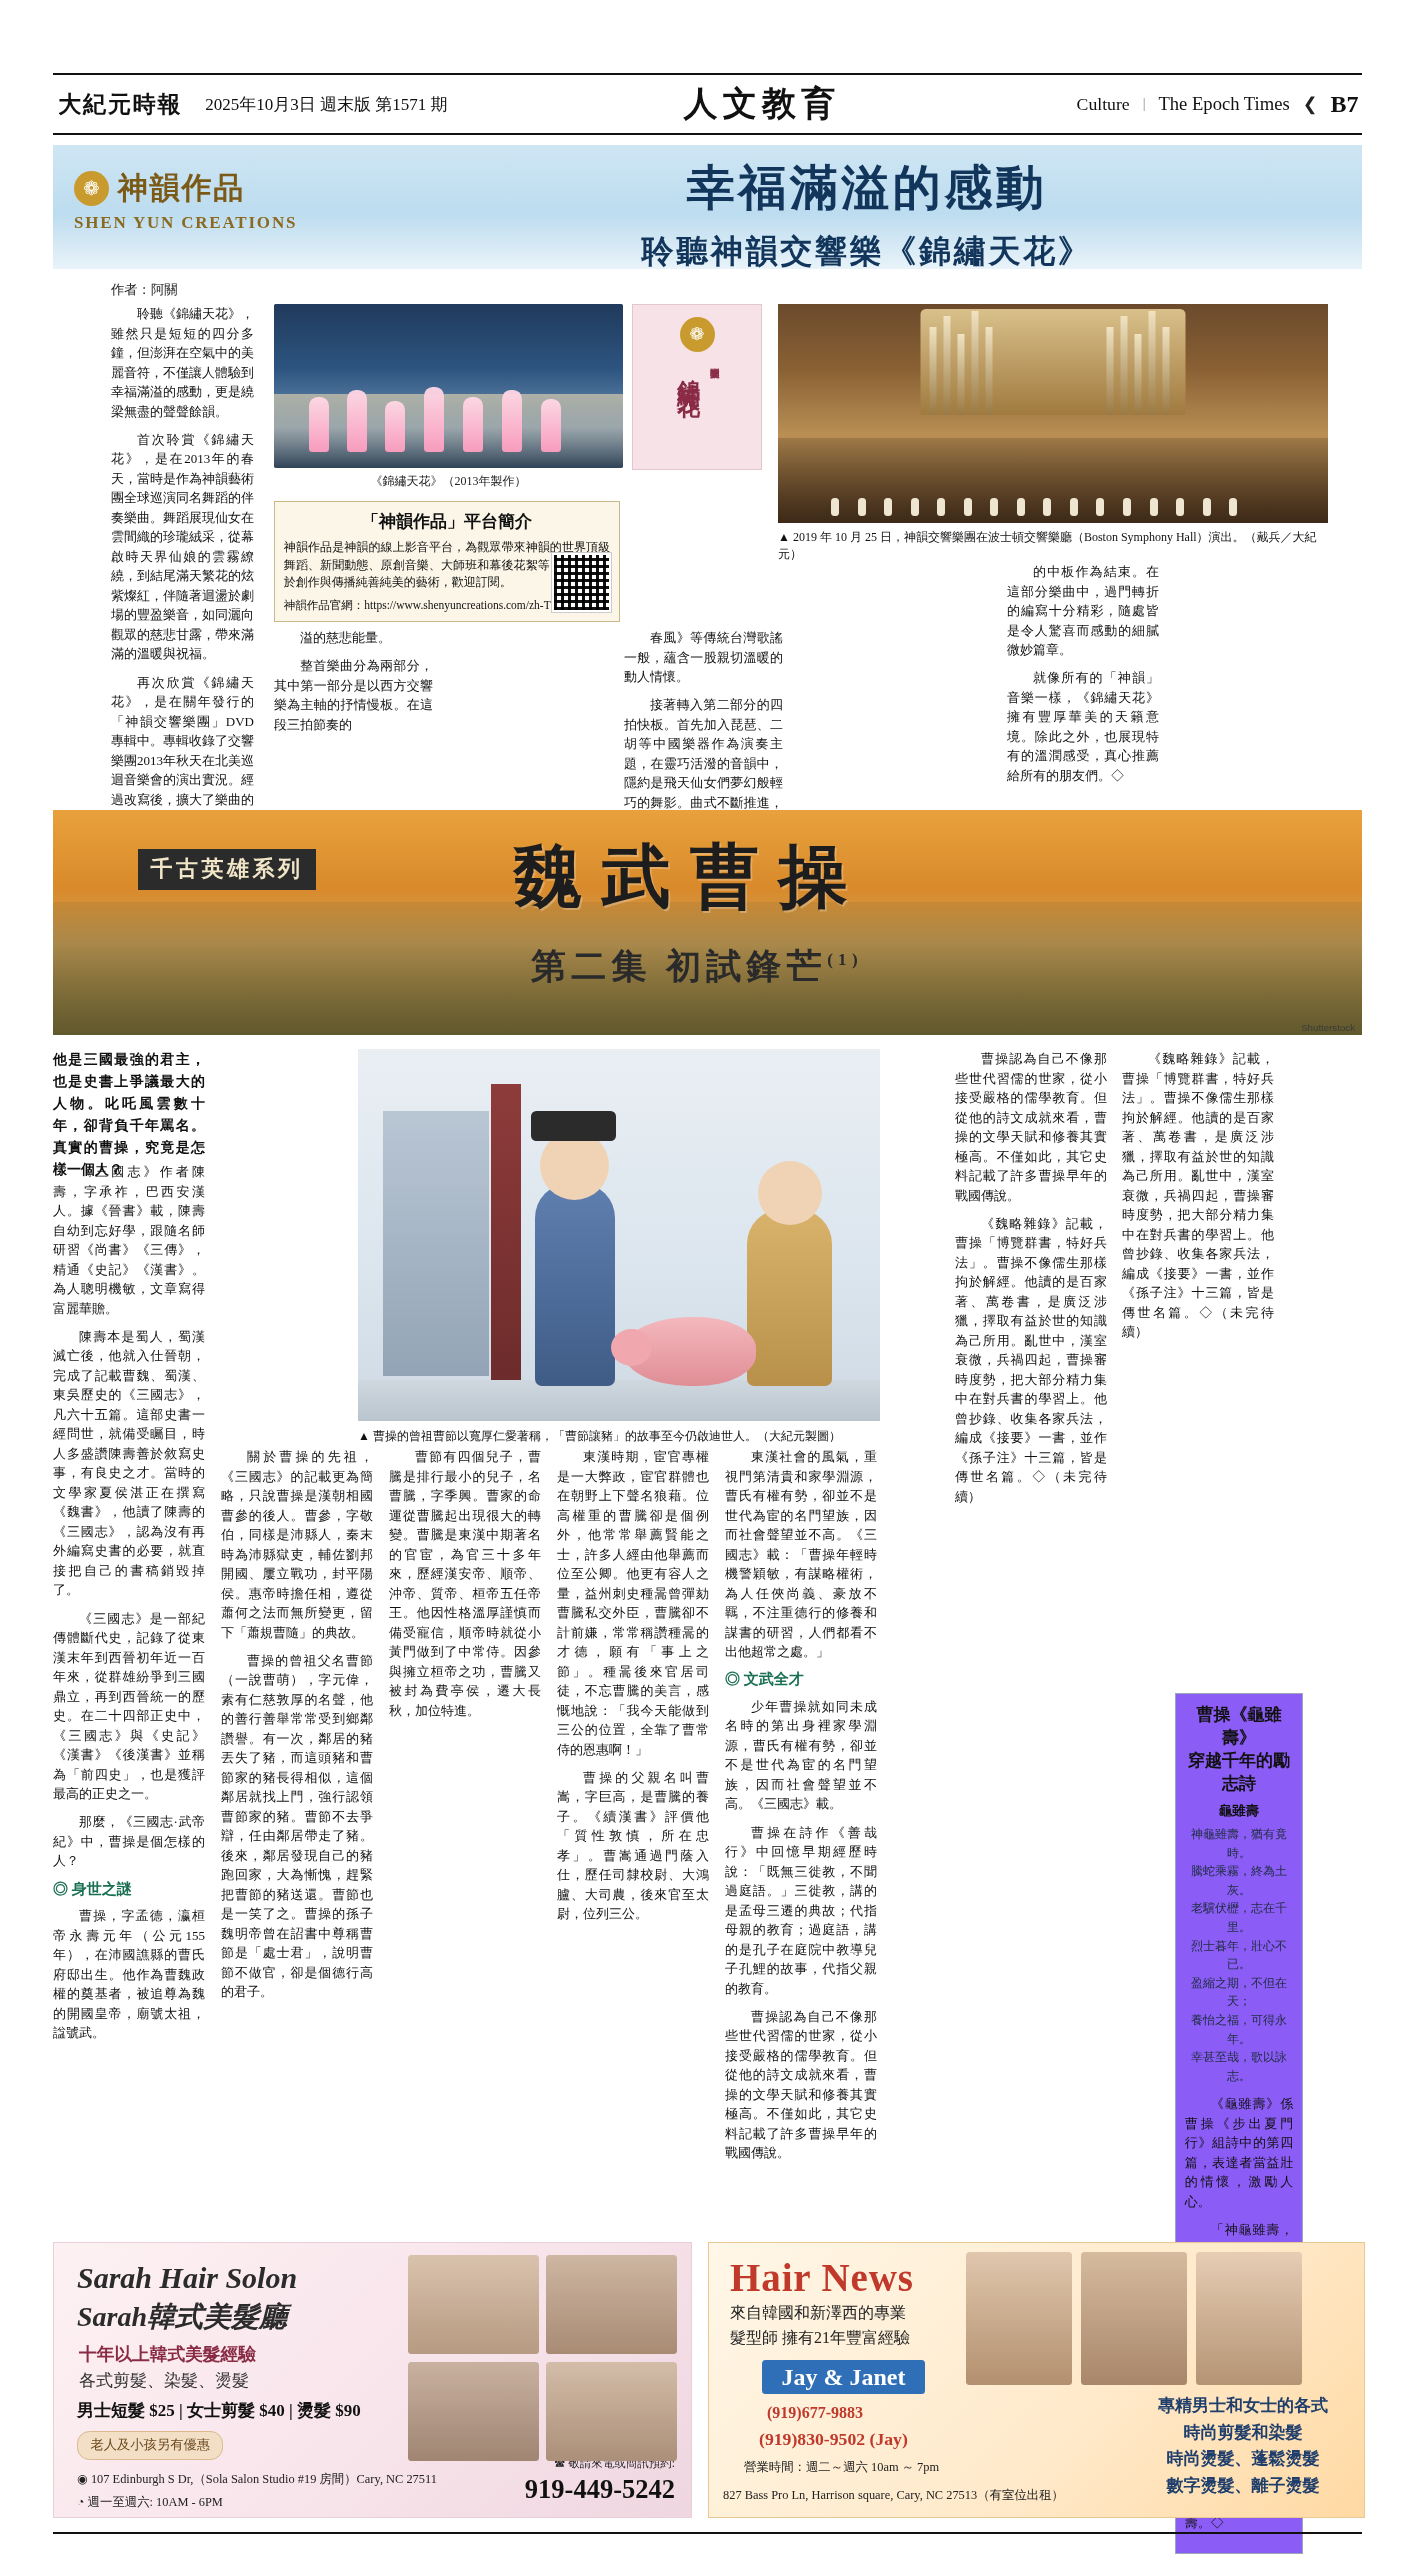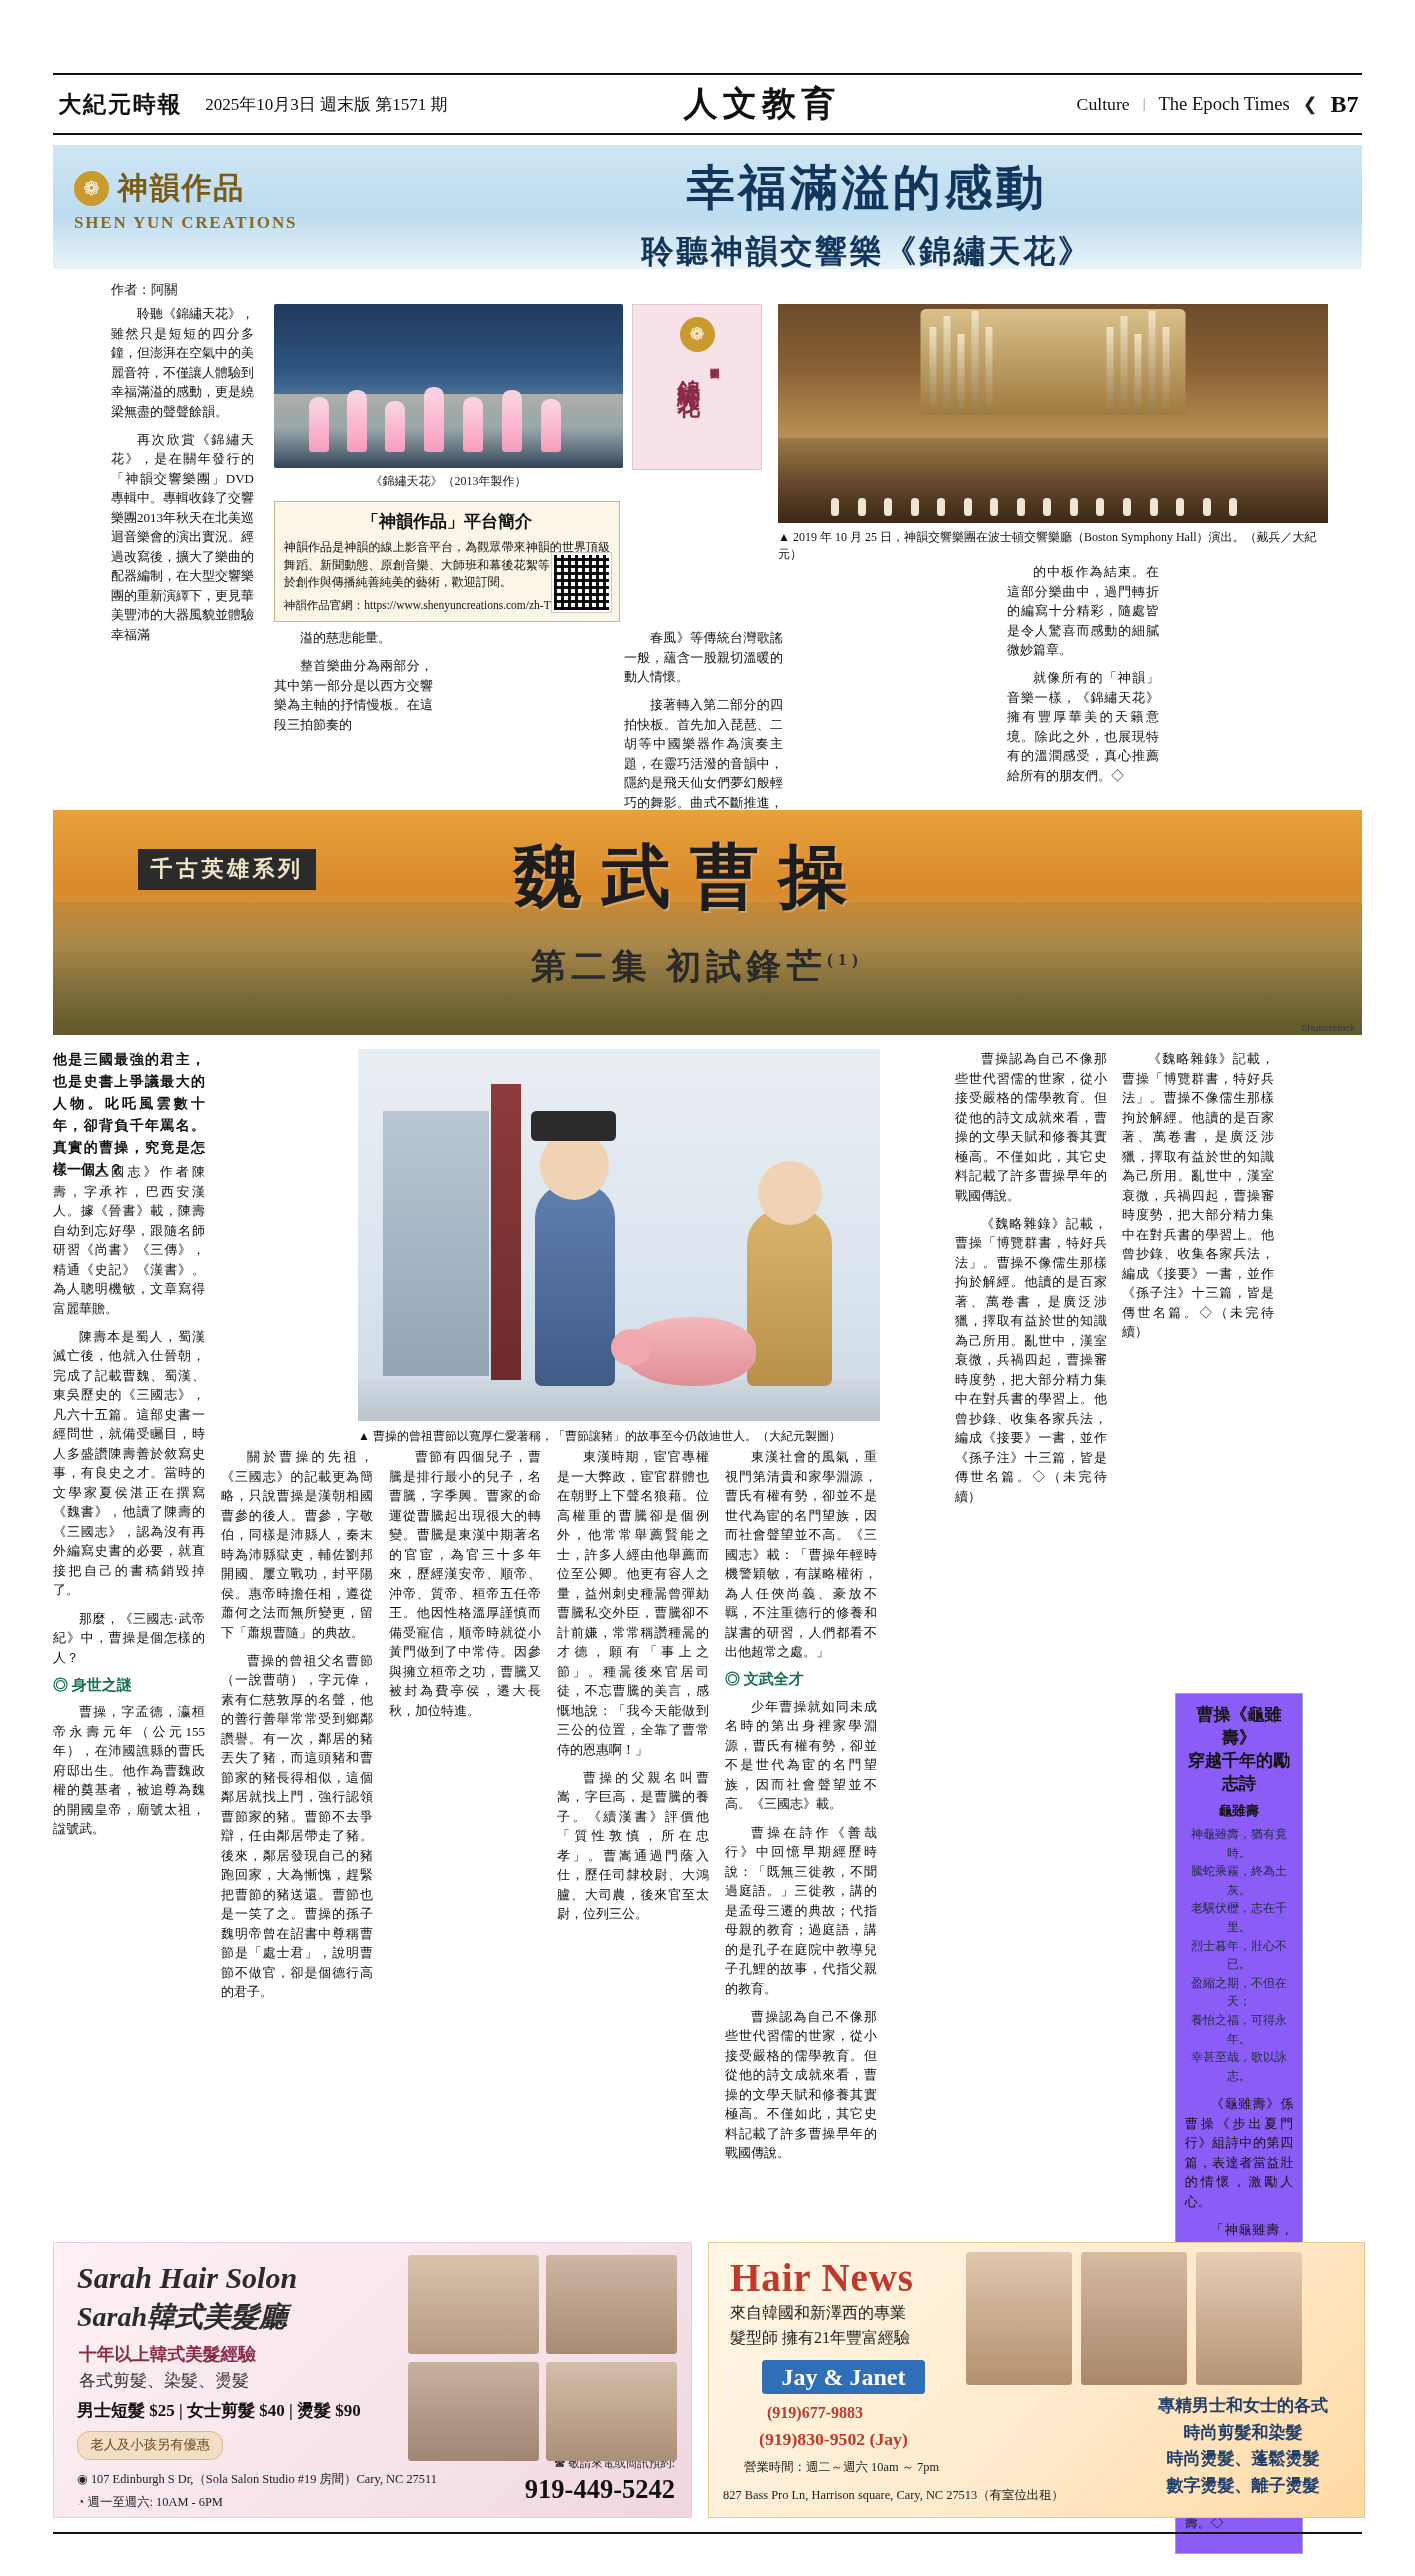--- a/index.html
+++ b/index.html
@@ -163,20 +163,21 @@
       <div class="hero-t1">幸福滿溢的感動</div>
       <div class="hero-t2">聆聽神韻交響樂《錦繡天花》</div>
     </div>
   </div>
 
   <div class="s1">
     <div class="author">作者：阿關</div>
 
     <div class="col1 c-text">
       <p>聆聽《錦繡天花》，雖然只是短短的四分多鐘，但澎湃在空氣中的美麗音符，不僅讓人體驗到幸福滿溢的感動，更是繞梁無盡的聲聲餘韻。</p>
+      <p>首次聆賞《錦繡天花》，是在2013年的春天，當時是作為神韻藝術團全球巡演同名舞蹈的伴奏樂曲。舞蹈展現仙女在雲間織的珍瓏絨采，從幕啟時天界仙娘的雲霧繚繞，到結尾滿天繁花的炫紫燦紅，伴隨著迴盪於劇場的豐盈樂音，如同灑向觀眾的慈悲甘露，帶來滿滿的溫暖與祝福。</p>
       <p>再次欣賞《錦繡天花》，是在關年發行的「神韻交響樂團」DVD專輯中。專輯收錄了交響樂團2013年秋天在北美巡迴音樂會的演出實況。經過改寫後，擴大了樂曲的配器編制，在大型交響樂團的重新演繹下，更見華美豐沛的大器風貌並體驗幸福滿</p>
     </div>
 
     <div class="col-mid">
       <div class="photo1">
         <div class="stage-glow"></div>
         <div class="dancer" style="left:35px;"></div>
         <div class="dancer" style="left:73px;height:62px;"></div>
         <div class="dancer" style="left:111px;height:51px;"></div>
         <div class="dancer" style="left:150px;height:65px;"></div>
@@ -258,20 +259,21 @@
     <div class="bn-credit">Shutterstock</div>
   </div>
 
   <div class="s2">
 
     <div class="cc-col cc-lead" style="left:0;top:0;width:152px;">他是三國最強的君主，也是史書上爭議最大的人物。叱吒風雲數十年，卻背負千年罵名。真實的曹操，究竟是怎樣一個人？</div>
 
     <div class="cc-col cc-text" style="left:0;top:113px;width:152px;">
       <p>《三國志》作者陳壽，字承祚，巴西安漢人。據《晉書》載，陳壽自幼到忘好學，跟隨名師研習《尚書》《三傳》，精通《史記》《漢書》。為人聰明機敏，文章寫得富麗華贍。</p>
       <p>陳壽本是蜀人，蜀漢滅亡後，他就入仕晉朝，完成了記載曹魏、蜀漢、東吳歷史的《三國志》，凡六十五篇。這部史書一經問世，就備受矚目，時人多盛讚陳壽善於敘寫史事，有良史之才。當時的文學家夏侯湛正在撰寫《魏書》，他讀了陳壽的《三國志》，認為沒有再外編寫史書的必要，就直接把自己的書稿銷毀掉了。</p>
+      <p>《三國志》是一部紀傳體斷代史，記錄了從東漢末年到西晉初年近一百年來，從群雄紛爭到三國鼎立，再到西晉統一的歷史。在二十四部正史中，《三國志》與《史記》《漢書》《後漢書》並稱為「前四史」，也是獲評最高的正史之一。</p>
       <p>那麼，《三國志·武帝紀》中，曹操是個怎樣的人？</p>
       <div class="cc-head">◎ 身世之謎</div>
       <p>曹操，字孟德，瀛桓帝永壽元年（公元155年），在沛國譙縣的曹氏府邸出生。他作為曹魏政權的奠基者，被追尊為魏的開國皇帝，廟號太祖，諡號武。</p>
     </div>
 
     <div class="illus">
       <div class="ill-sky"></div>
       <div class="ill-wall"></div>
       <div class="ill-pillar"></div>
       <div class="ill-ground"></div>

